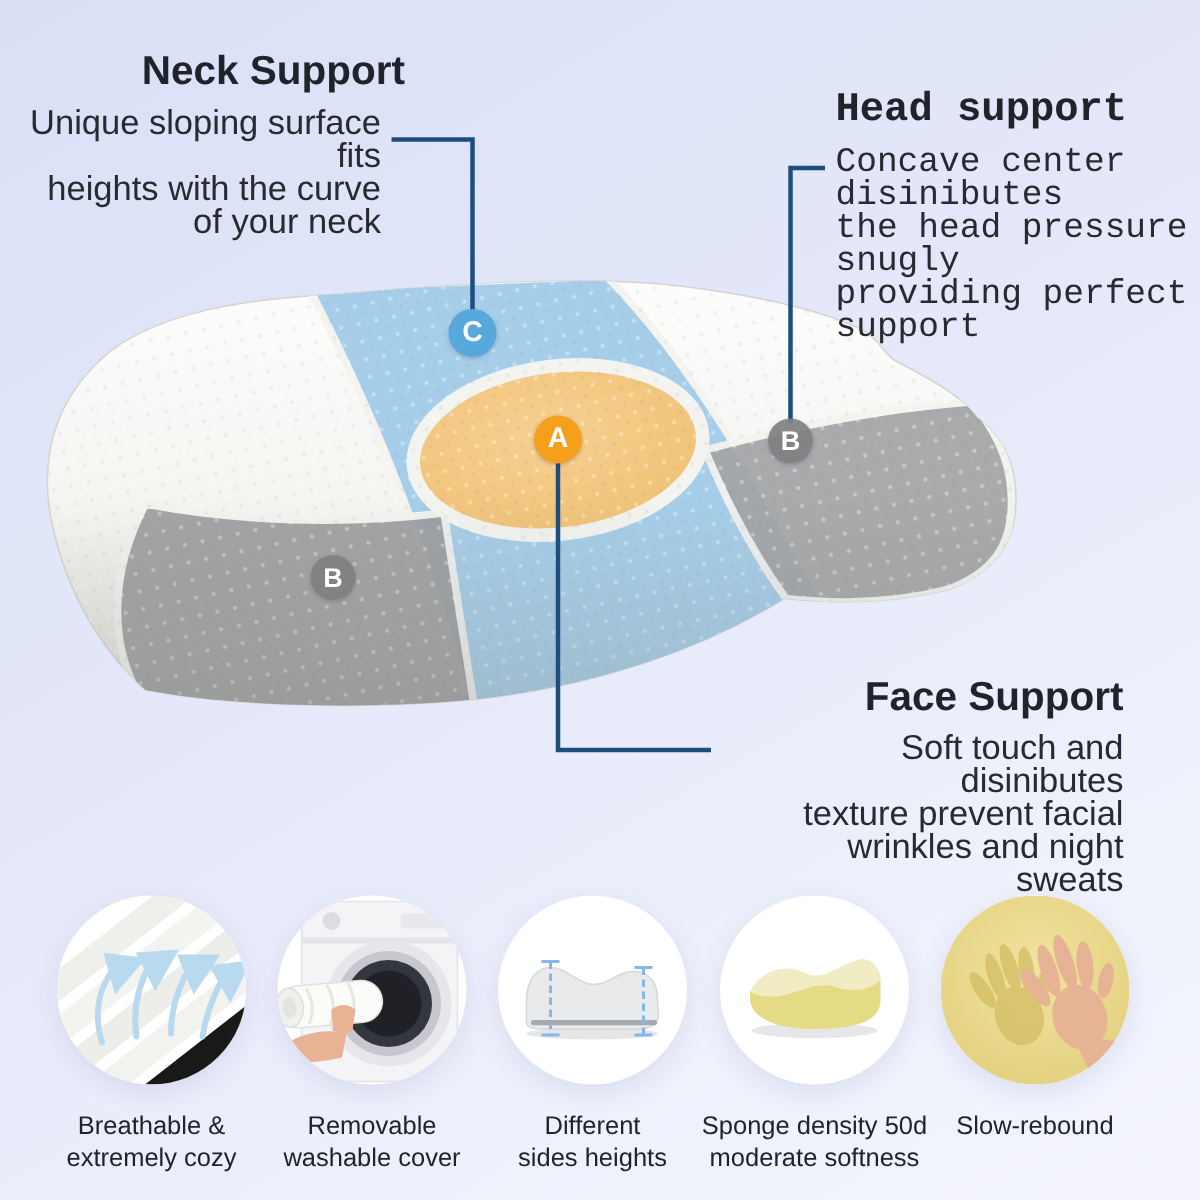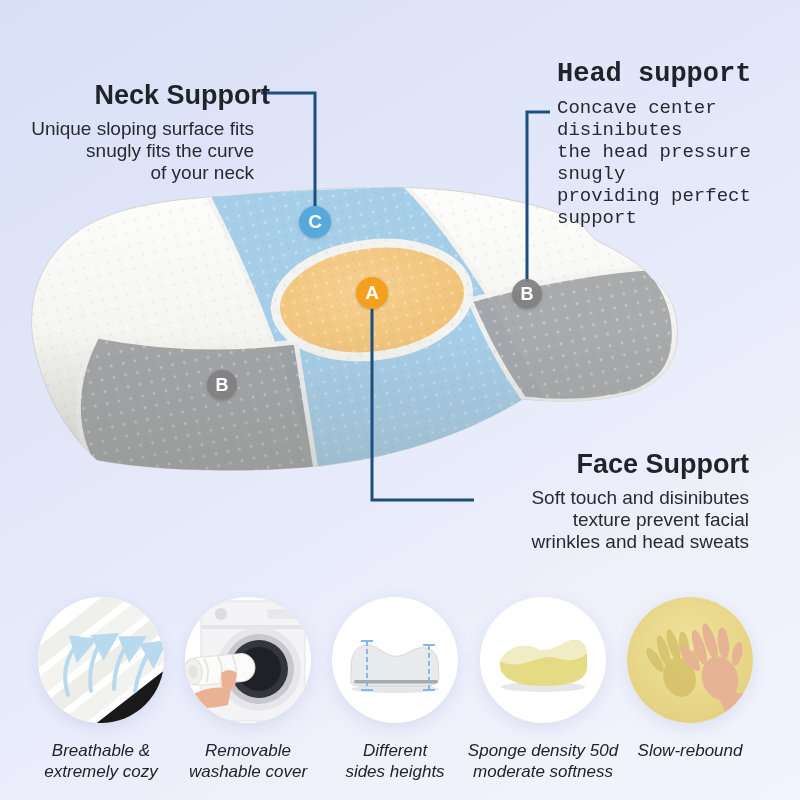--- a/index.html
+++ b/index.html
@@ -4,45 +4,45 @@
 <style>
   html,body{margin:0;padding:0;}
   .stage{
     position:relative;width:800px;height:800px;overflow:hidden;
     font-family:"Liberation Sans","DejaVu Sans",sans-serif;
     background:linear-gradient(150deg,#d9e0f6 0%,#e3e7f9 40%,#eef0fb 75%,#f3f4fd 100%);
   }
   .art{position:absolute;left:0;top:0;width:800px;height:800px;}
   
   .callout h2{margin:0;font-size:27px;line-height:34px;font-weight:600;color:#1f242b;}
-  .callout p{margin:6px 0 0 0;font-size:19px;line-height:22px;color:#272b31;}
+  .callout p{margin:6px 0 0 0;font-size:23px;line-height:22px;color:#272b31;}
   .callout span{display:block;}
   .callout{position:absolute;}
   .co-neck{left:18px;top:30px;width:236px;text-align:right;}
-  .co-neck h2{margin-right:-16px;margin-top:48px;}
+  .co-neck h2{margin-right:-16px;}
   .co-head{left:557px;top:57px;width:240px;text-align:left;font-family:Liberation Mono, monospace;}
   .co-face{left:489px;top:447px;width:260px;text-align:right;}
   
   .badge{
     position:absolute;border-radius:50%;display:flex;align-items:center;justify-content:center;
     color:#ffffff;font-weight:700;box-shadow:0 1px 3px rgba(40,60,90,.25);
   }
   .badge-c{left:299px;top:206px;width:32px;height:32px;font-size:19px;background:#58a9db;}
   .badge-a{left:356px;top:277px;width:32px;height:32px;font-size:19px;background:#f5a01c;}
   .badge-b1{left:207px;top:370px;width:30px;height:30px;font-size:18px;background:rgba(128,128,129,.93);}
   .badge-b2{left:512px;top:279px;width:30px;height:30px;font-size:18px;background:rgba(128,128,129,.93);}
   
   .circle{
     position:absolute;top:597px;width:126px;height:126px;border-radius:50%;overflow:hidden;
     background:#ffffff;box-shadow:0 5px 16px rgba(110,125,180,.16);
   }
   .circle svg{position:absolute;left:0;top:0;width:126px;height:126px;}
   .caption{
     position:absolute;top:740px;width:190px;text-align:center;
-    font-size:17px;line-height:21px;color:#20242a;font-style:italic;
+    font-size:17px;line-height:21px;color:#20242a;
   }
   .caption span{display:block;}
 </style>
 </head>
 <body>
 
 <div class="stage">
 
   <svg class="art" viewBox="0 0 800 800">
     <defs>
@@ -98,40 +98,40 @@
 
   <div class="badge badge-c">C</div>
   <div class="badge badge-a">A</div>
   <div class="badge badge-b1">B</div>
   <div class="badge badge-b2">B</div>
 
   <div class="callout co-neck">
     <h2>Neck Support</h2>
     <p>
       <span>Unique sloping surface fits</span>
-      <span>snugly fits the curve</span>
+      <span>heights with the curve</span>
       <span>of your neck</span>
     </p>
   </div>
 
   <div class="callout co-head">
     <h2>Head support</h2>
     <p>
       <span>Concave center disinibutes</span>
       <span>the head pressure snugly</span>
       <span>providing perfect support</span>
     </p>
   </div>
 
   <div class="callout co-face">
     <h2>Face Support</h2>
     <p>
       <span>Soft touch and disinibutes</span>
       <span>texture prevent facial</span>
-      <span>wrinkles and head sweats</span>
+      <span>wrinkles and night sweats</span>
     </p>
   </div>
 
   <div class="circle" style="left:38px;">
     <svg viewBox="0 0 126 126">
       <g transform="rotate(-38 63 63)">
         <rect x="-30" y="14" width="190" height="17" rx="8" fill="#efefec"></rect>
         <rect x="-30" y="38" width="190" height="17" rx="8" fill="#f3f3f0"></rect>
         <rect x="-30" y="62" width="190" height="17" rx="8" fill="#ededea"></rect>
         <rect x="-30" y="86" width="190" height="17" rx="8" fill="#f2f2ef"></rect>

